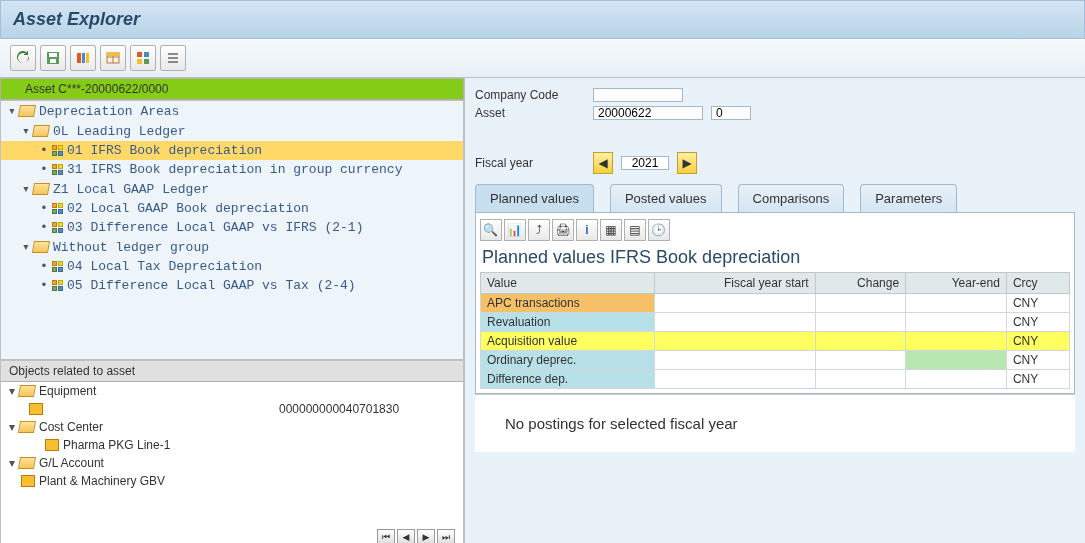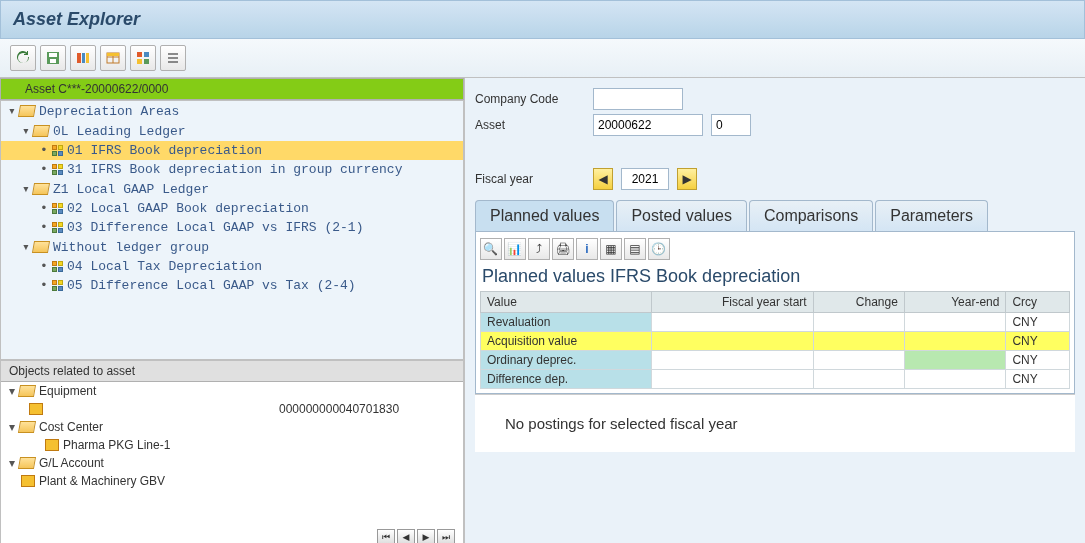--- a/index.html
+++ b/index.html
@@ -96,24 +96,24 @@
     background: #e0e0e0;
     border-bottom: 1px solid #b0b0b0;
     padding: 3px 8px;
   }
   .obj-body { flex:1; overflow:auto; font-size:12px; position:relative; }
   .obj-row { display:flex; align-items:center; padding:2px 4px; }
   .obj-label { flex:1; }
   .obj-val { width:180px; text-align:left; color:#333; }
   .form-row { display:flex; align-items:center; margin:4px 0; gap:8px; }
   .form-lbl { width:110px; }
-  .finput { border:1px solid #a3b8cc; background:#fff; padding:2px 4px; height:22px; font-size:12px; }
+  .finput { border:1px solid #a3b8cc; background:#fff; padding:2px 4px; height:14px; font-size:12px; }
   .navbtn { width:20px; height:22px; border:1px solid #c0a030; background:linear-gradient(to bottom,#fff0a0,#f5d040); display:flex; align-items:center; justify-content:center; cursor:pointer; }
   .tabs { display:flex; margin-top:10px; border-bottom:1px solid #a3b8cc; }
-  .tab { padding:6px 14px; background:linear-gradient(to bottom,#e8f0f6,#d4e5f4); border:1px solid #a3b8cc; border-bottom:none; border-radius:4px 4px 0 0; margin-right:2px; cursor:pointer; font-size:16px; }
+  .tab { padding:6px 14px; background:linear-gradient(to bottom,#e8f0f6,#d4e5f4); border:1px solid #a3b8cc; border-bottom:none; border-radius:4px 4px 0 0; margin-right:16px; cursor:pointer; font-size:13px; }
   .tab.active { background:#c8dff0; }
   .tab-content { background:#fff; border:1px solid #a3b8cc; border-top:none; padding:4px; }
   .mini-toolbar { display:flex; gap:2px; padding:2px 0; }
   .mbtn { width:22px; height:22px; border:1px solid #b0b0b0; background:linear-gradient(to bottom,#fff,#e8e8e8); display:flex; align-items:center; justify-content:center; cursor:pointer; }
   .section-title { font-size:18px; color:#2a4a6a; padding:4px 2px; }
   .grid { width:100%; border-collapse:collapse; font-size:12px; }
   .grid th { background:#e0e8ea; border:1px solid #c0c8cc; padding:3px 6px; text-align:left; font-weight:normal; }
   .grid th.r { text-align:right; }
   .grid td { border:1px solid #d0d8dc; padding:2px 6px; }
   .grid td.lbl { background:#b8e0e8; }
@@ -382,20 +382,27 @@
             <tr id="ghdr">
               <th>Value</th>
               <th class="r">Fiscal year start</th>
               <th class="r">Change</th>
               <th class="r">Year-end</th>
               <th>Crcy</th>
             </tr>
           </thead>
         <tbody id="gbody">
             <tr>
+              <td class="lbl apc">APC transactions</td>
+              <td class="r"></td>
+              <td class="r"></td>
+              <td class="r"></td>
+              <td>CNY</td>
+            </tr>
+            <tr>
               <td class="lbl">Revaluation</td>
               <td class="r"></td>
               <td class="r"></td>
               <td class="r"></td>
               <td>CNY</td>
             </tr>
             <tr class="hl">
               <td class="lbl">Acquisition value</td>
               <td class="r"></td>
               <td class="r"></td>

